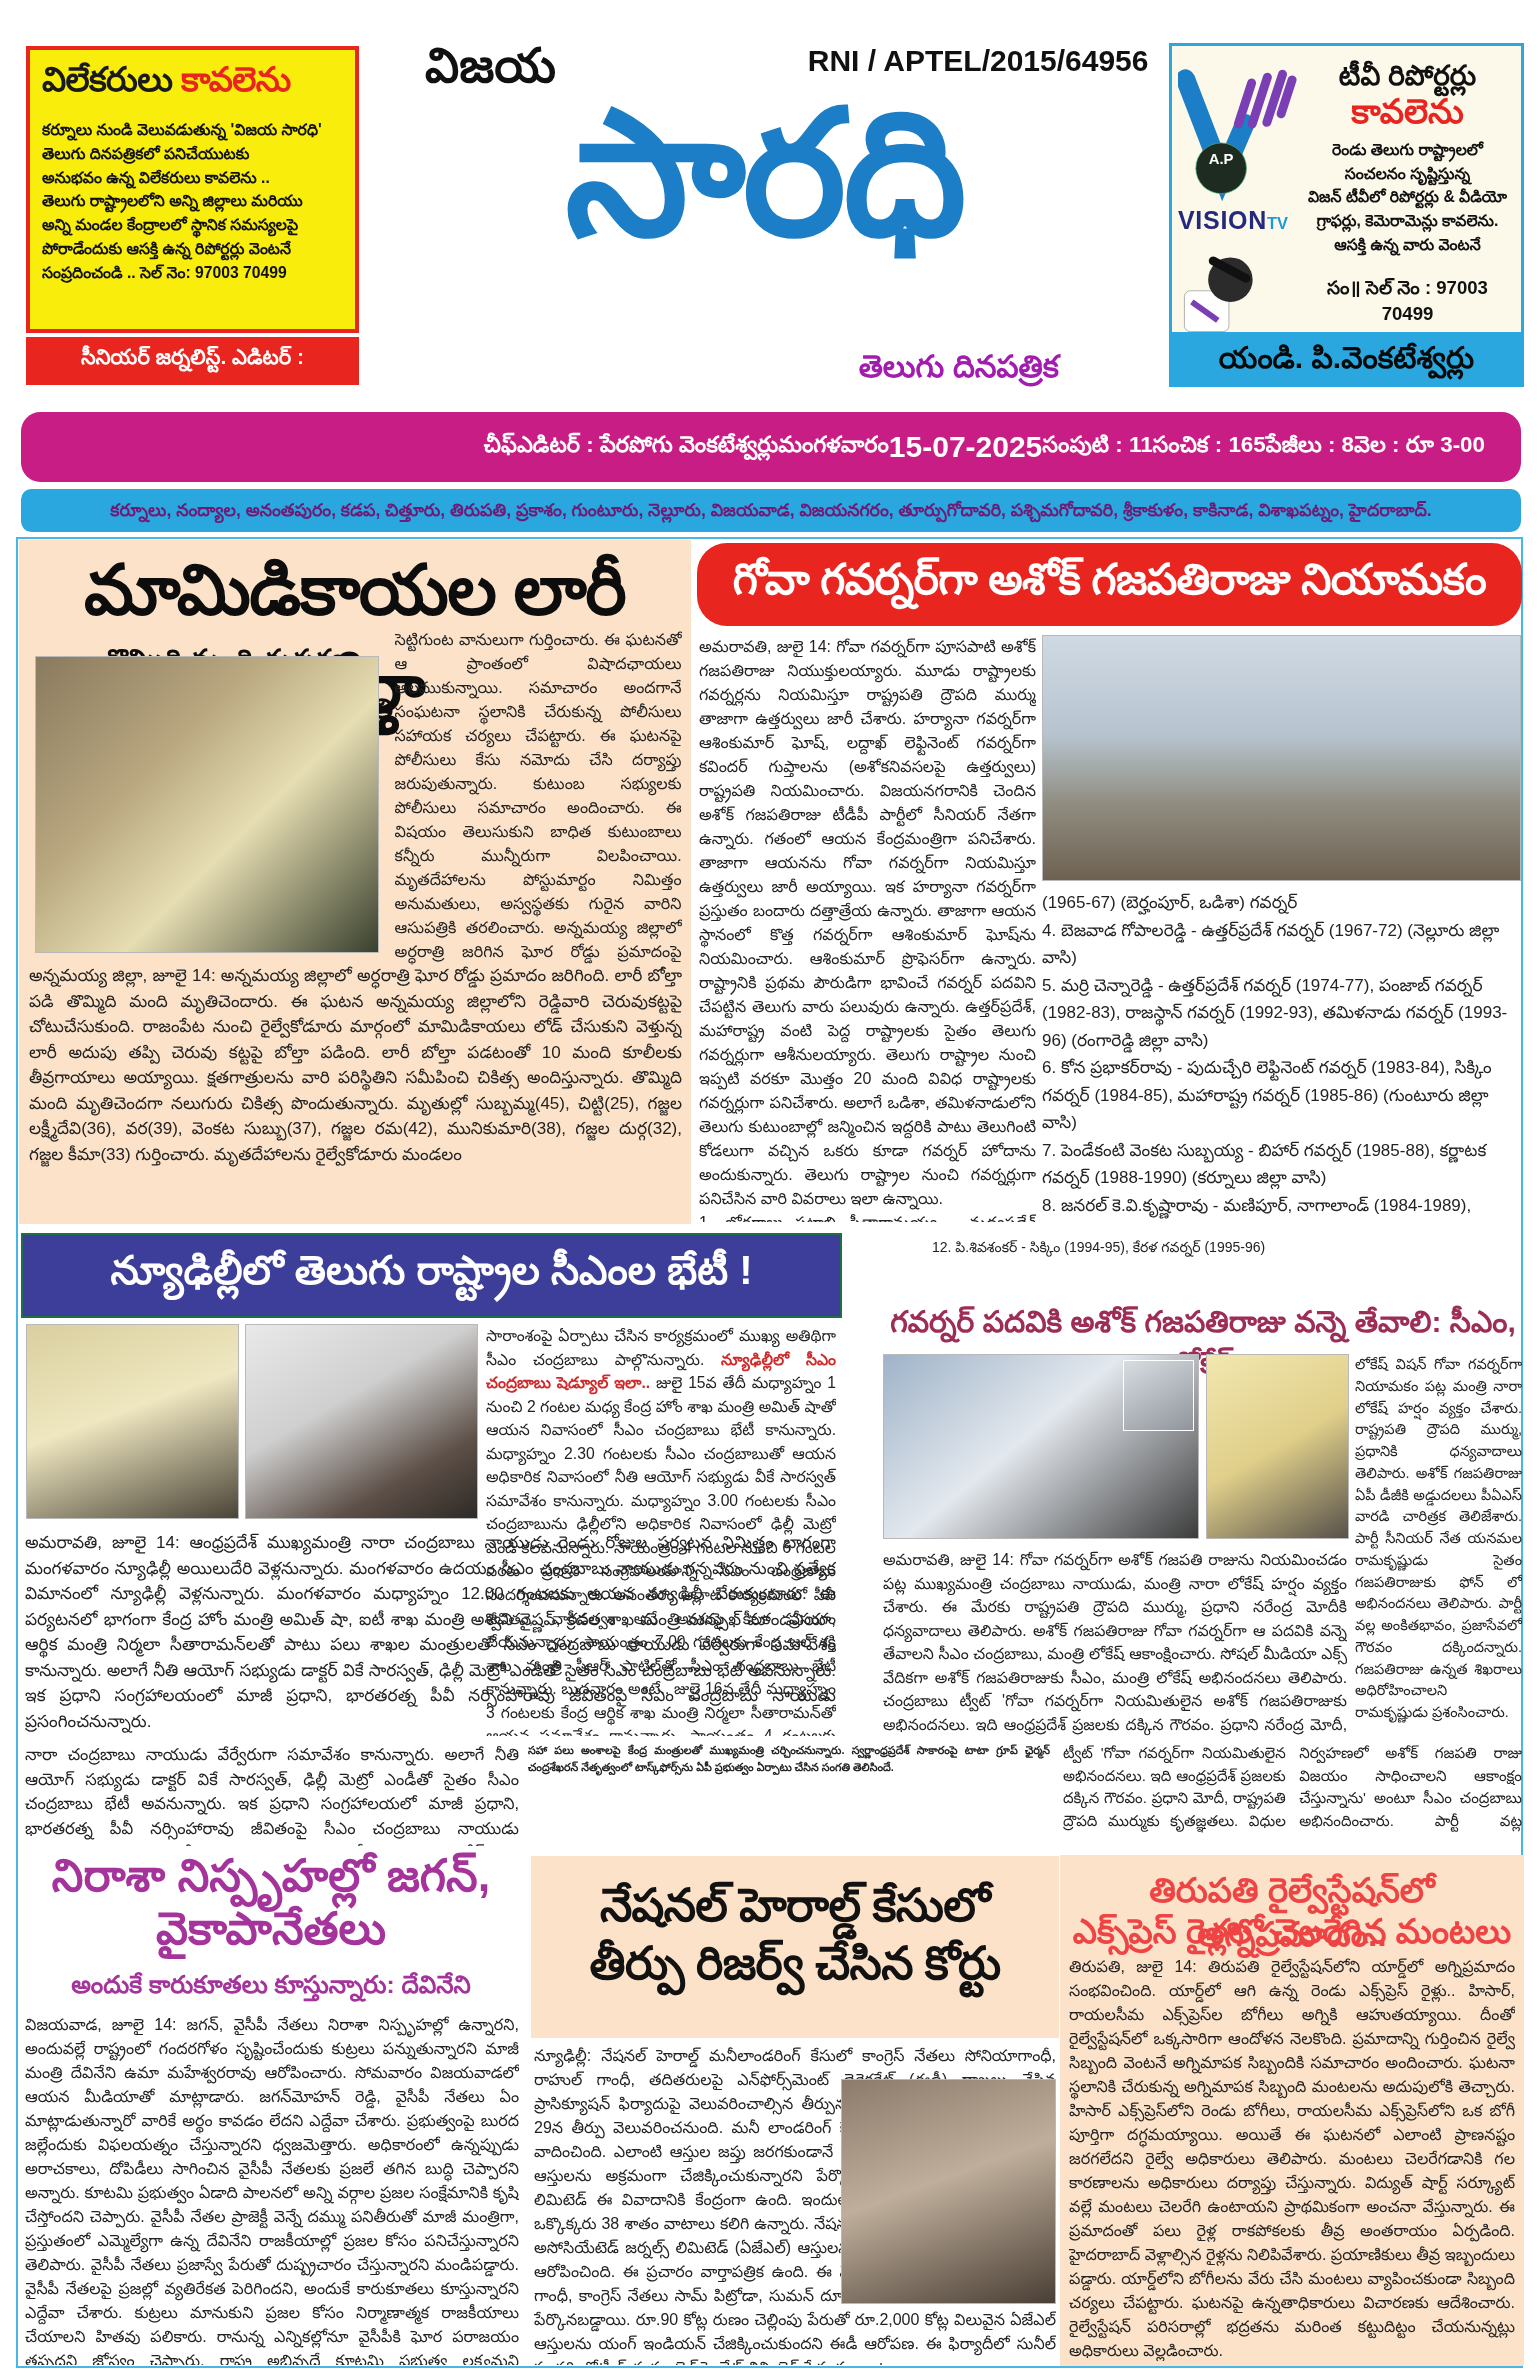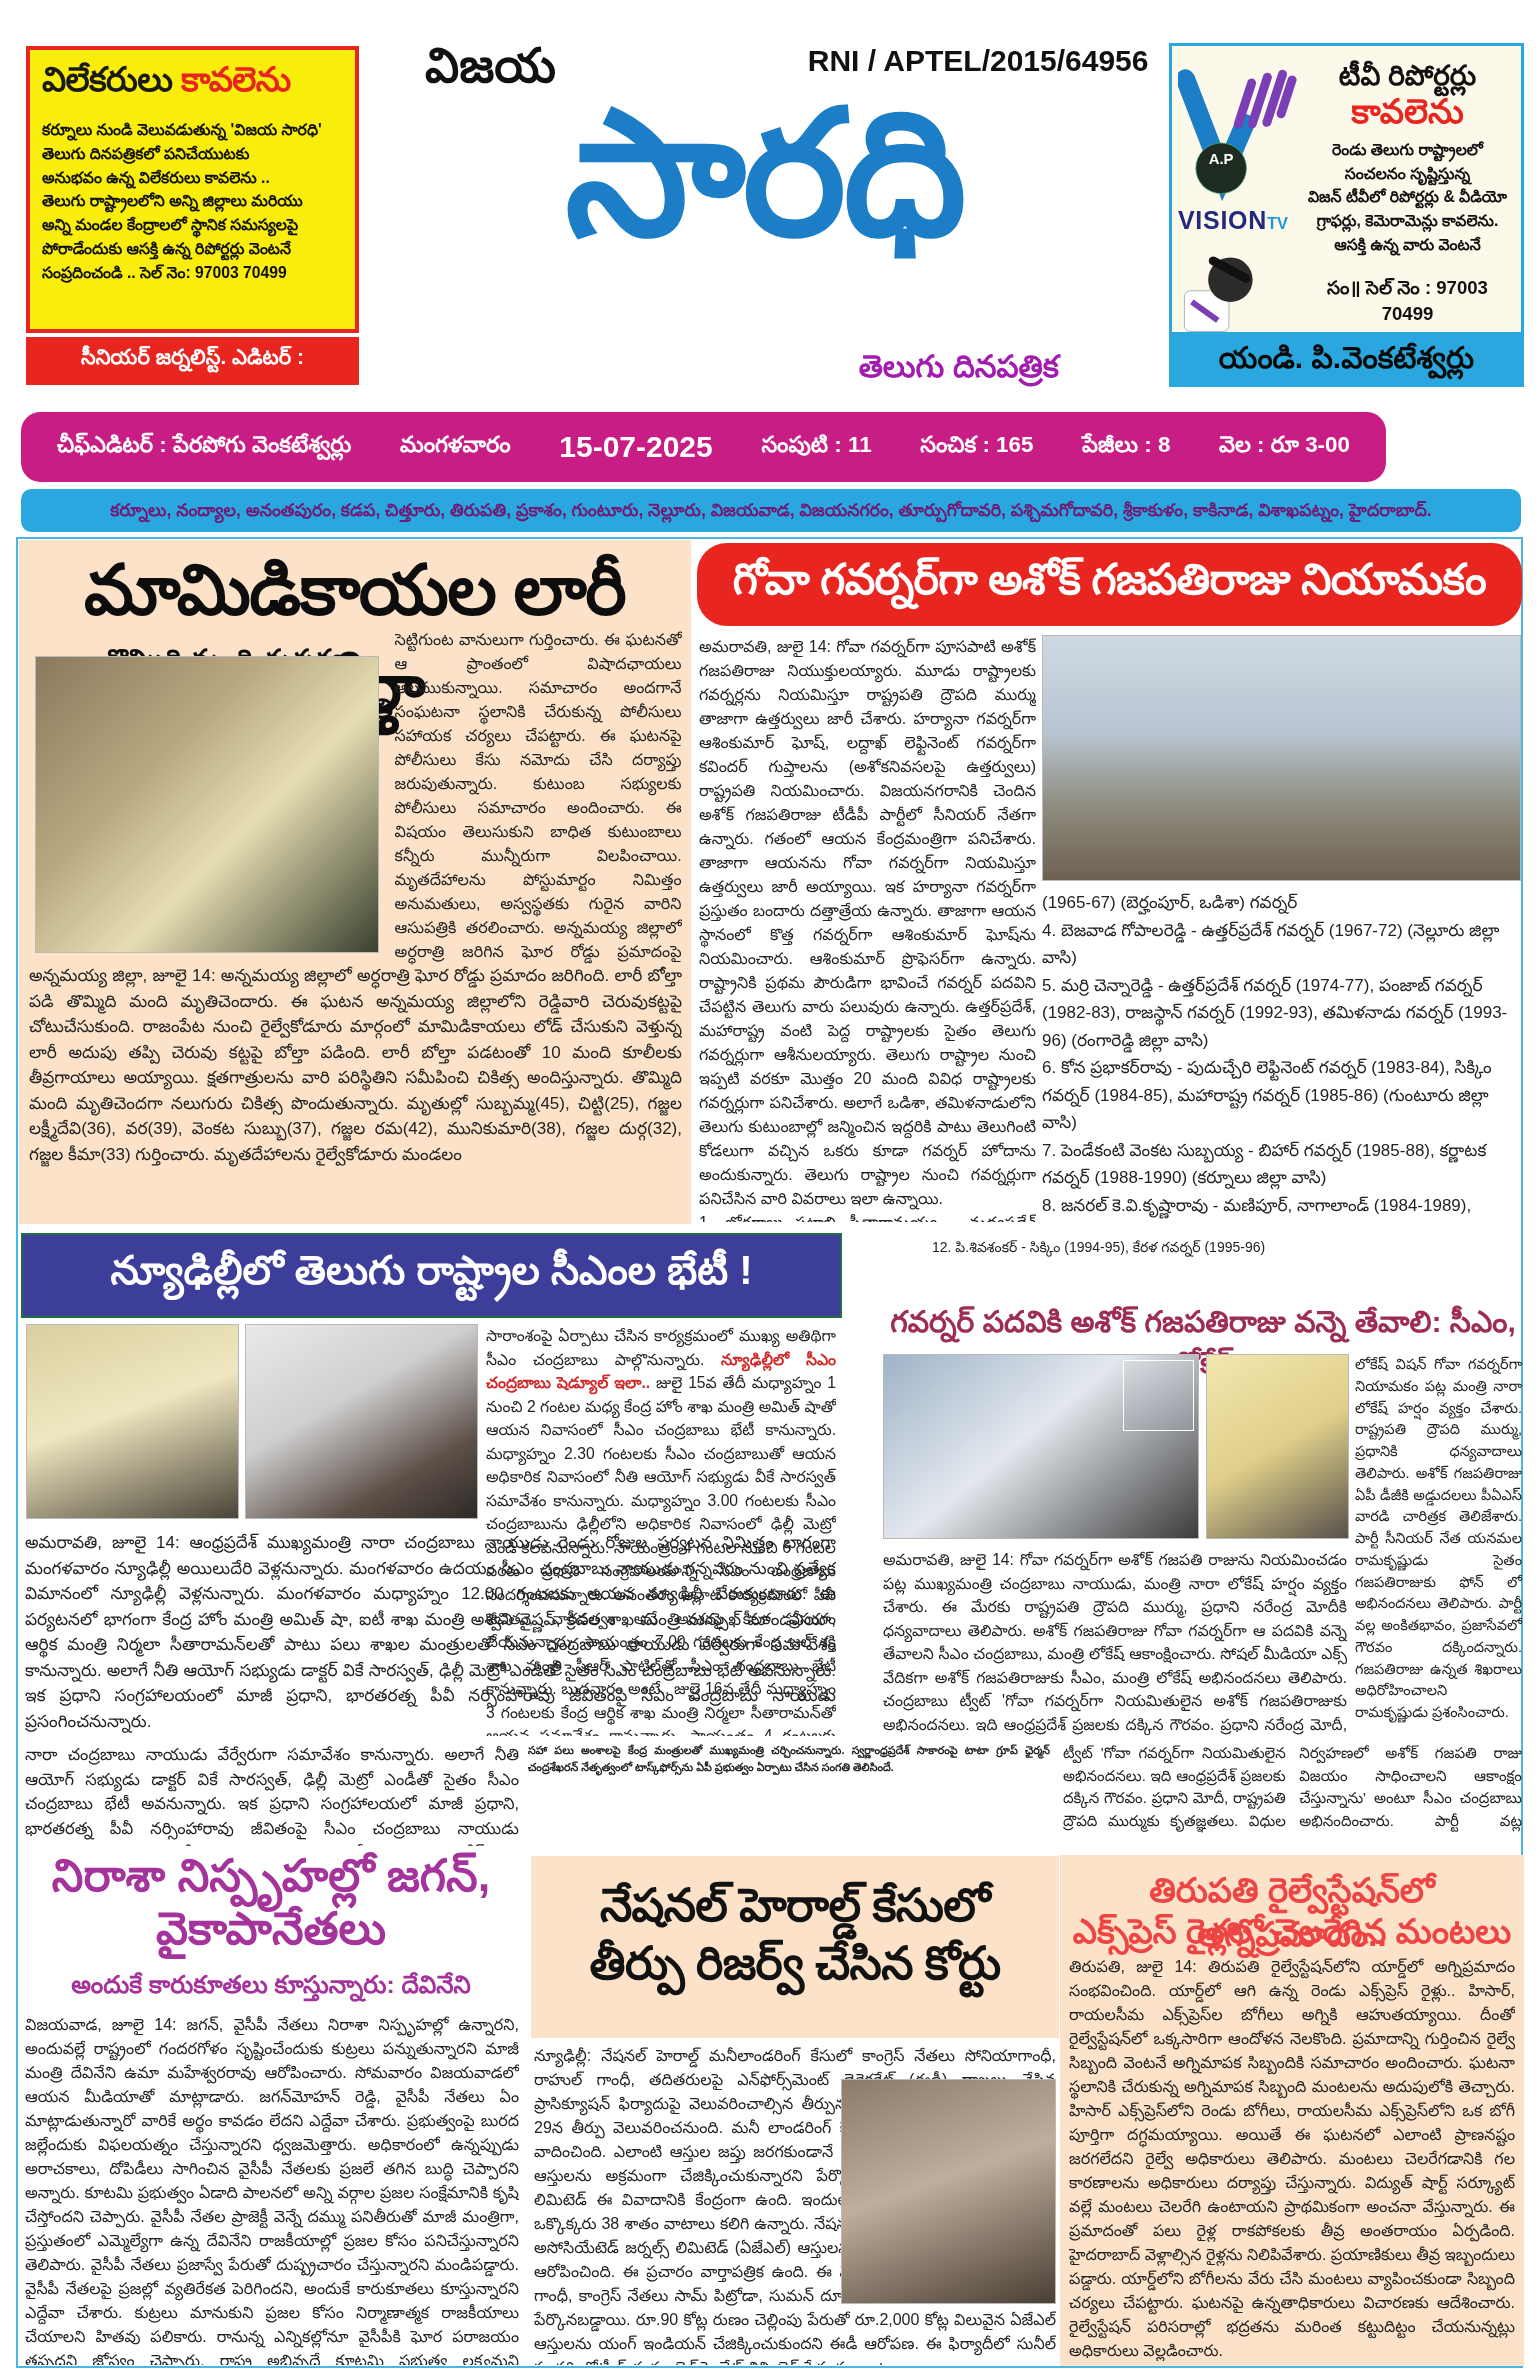--- a/index.html
+++ b/index.html
@@ -114,21 +114,21 @@
     </div>
     <svg class="abs" style="left:4.5px;bottom:45px;" width="89" height="89" viewBox="0 0 120 120">
       <rect x="10" y="55" width="60" height="55" rx="8" fill="#ffffff" stroke="#999"></rect>
       <circle cx="72" cy="40" r="30" fill="#2b2b2b"></circle>
       <rect x="40" y="20" width="62" height="12" rx="6" transform="rotate(28 70 26)" fill="#111"></rect>
       <path d="M20 70 L55 95" stroke="#7a3fb5" stroke-width="8"></path>
     </svg>
     <div class="abs md-strip" style="left:0;bottom:0;width:100%;height:52px;">యండి. పి.వెంకటేశ్వర్లు</div>
   </div>
 
-  <div class="abs info-bar" style="left:21px;top:412px;width:1365px;height:70px;">
+  <div class="abs info-bar" style="left:21px;top:412px;width:1500px;height:70px;justify-content:flex-end;">
     <span class="it">చీఫ్ఎడిటర్ : పేరపోగు వెంకటేశ్వర్లు</span>
     <span class="it">మంగళవారం</span>
     <span class="it date">15-07-2025</span>
     <span class="it">సంపుటి : 11</span>
     <span class="it">సంచిక : 165</span>
     <span class="it">పేజీలు : 8</span>
     <span class="it">వెల : రూ 3-00</span>
   </div>
 
   <div class="abs cities-bar" style="left:21px;top:489px;width:1500px;height:43px;">కర్నూలు, నంద్యాల, అనంతపురం, కడప, చిత్తూరు, తిరుపతి, ప్రకాశం, గుంటూరు, నెల్లూరు, విజయవాడ, విజయనగరం, తూర్పుగోదావరి, పశ్చిమగోదావరి, శ్రీకాకుళం, కాకినాడ, విశాఖపట్నం, హైదరాబాద్.</div>

